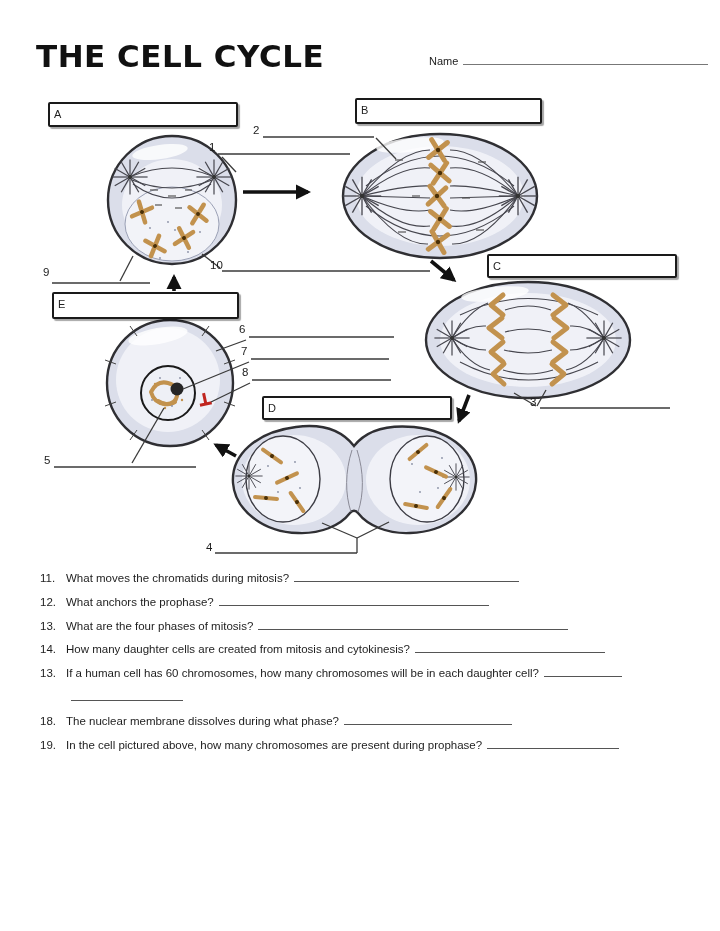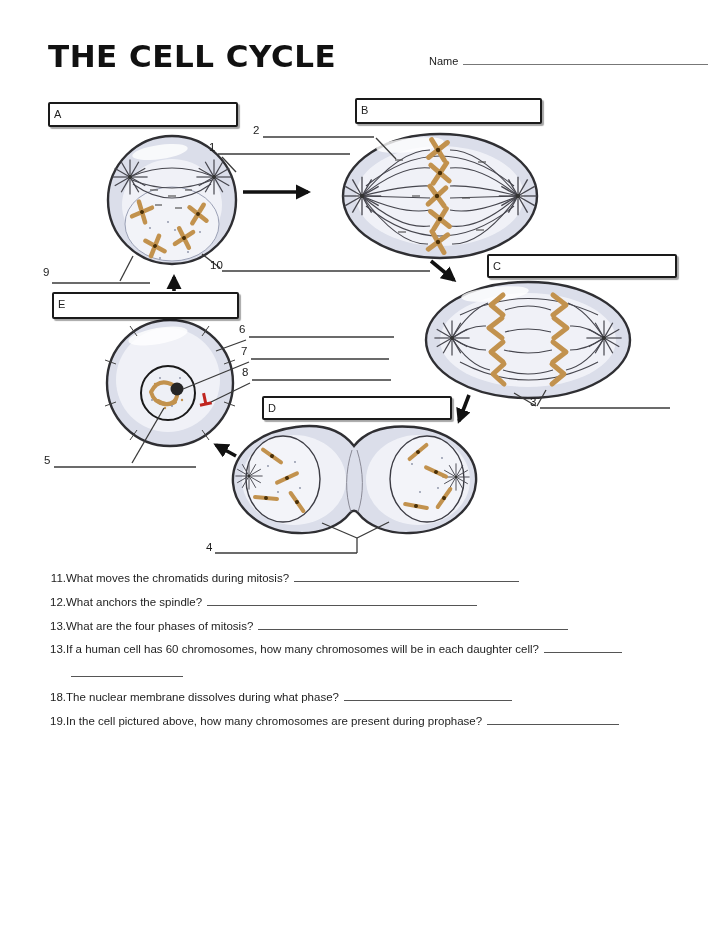--- a/index.html
+++ b/index.html
@@ -1,18 +1,18 @@
 <!DOCTYPE html>
 <html style="--ink: #1c1c1c; --line: #3a3a3a; --cell-fill: #dbdeea; --cell-inner: #f3f4f9; --cell-stroke: #2f2f33; --chromosome: #c2924e; --centromere: #4a3008; --spindle: #46464e; --red-mark: #c0251f; --blank-line: #555555;"><head>
 <meta charset="utf-8">
 <style>
   html,body{margin:0;padding:0;background:#e8e8e8;}
   .page{position:relative;width:720px;height:931px;background:#fff;margin:0 auto;overflow:hidden;
         font-family:"Liberation Sans",sans-serif;color:var(--ink);}
-  .title{position:absolute;left:48px;top:38px;font-size:31px;font-weight:800;letter-spacing:.5px;
+  .title{position:absolute;left:36px;top:38px;font-size:31px;font-weight:800;letter-spacing:.5px;
          font-family:"DejaVu Sans",sans-serif;color:#111;}
   .name-row{position:absolute;left:385px;top:52px;display:flex;align-items:baseline;font-size:11px;color:#222;margin-left:44px;}
   .name-line{display:inline-block;width:245px;border-bottom:1.4px solid #777;height:12px;margin-left:5px;}
   .label-box{position:absolute;background:#fff;border:2px solid #1a1a1a;border-radius:2px;
              box-shadow:2px 2px 1px rgba(0,0,0,.35);}
   .label-letter{font-size:11px;color:#222;padding:2px 0 0 4px;display:inline-block;line-height:1;}
   svg.diagram{position:absolute;left:0;top:0;}
   .cell-body{fill:var(--cell-fill);stroke:var(--cell-stroke);stroke-width:2.4;}
   .cell-inner{fill:var(--cell-inner);opacity:.85;}
   .nuc{fill:var(--cell-inner);stroke:#3c3c44;stroke-width:1.4;}
@@ -25,21 +25,21 @@
   .lead{stroke:var(--line);stroke-width:1.3;fill:none;}
   .num{font-family:"Liberation Sans",sans-serif;font-size:11.5px;fill:var(--ink);}
   .arrow{stroke:#111;stroke-width:3.6;}
   .furrow{stroke:#8a8a96;stroke-width:1;fill:none;}
   .gleam{fill:#ffffff;opacity:.8;}
   .speck{fill:#8a8fa5;}
   .speck-t{fill:var(--chromosome);}
   .redmark{stroke:var(--red-mark);stroke-width:3;fill:none;}
   .questions{position:absolute;left:40px;top:570px;width:650px;font-size:11.5px;color:#1d1d1d;}
   .q-row{display:flex;align-items:baseline;height:23.8px;}
-  .q-num{flex:0 0 26px;text-align:right;}
+  .q-num{flex:0 0 26px;}
   .q-text{white-space:nowrap;text-align:center;}
   .q-blank{display:inline-block;border-bottom:1.3px solid var(--blank-line);height:11px;margin-left:5px;flex-shrink:0;}
 </style>
 </head>
 <body>
 
 <div class="page">
 
   <div class="title">THE CELL CYCLE</div>
 
@@ -275,29 +275,34 @@
   </div>
 
   <div class="questions">
     <div class="q-row">
       <span class="q-num">11.</span>
       <span class="q-text">What moves the chromatids during mitosis?</span>
       <span class="q-blank" style="width:225px"></span>
     </div>
     <div class="q-row">
       <span class="q-num">12.</span>
-      <span class="q-text">What anchors the spindle?</span>
+      <span class="q-text">What anchors the prophase?</span>
       <span class="q-blank" style="width:270px"></span>
     </div>
     <div class="q-row">
       <span class="q-num">13.</span>
       <span class="q-text">What are the four phases of mitosis?</span>
       <span class="q-blank" style="width:310px"></span>
     </div>
     <div class="q-row">
+      <span class="q-num">14.</span>
+      <span class="q-text">How many daughter cells are created from mitosis and cytokinesis?</span>
+      <span class="q-blank" style="width:190px"></span>
+    </div>
+    <div class="q-row">
       <span class="q-num">13.</span>
       <span class="q-text">If a human cell has 60 chromosomes, how many chromosomes will be in each daughter cell?</span>
       <span class="q-blank" style="width:78px"></span>
     </div>
     <div class="q-row">
       <span class="q-num"></span>
       <span class="q-blank" style="width:112px"></span>
     </div>
     <div class="q-row">
       <span class="q-num">18.</span>

